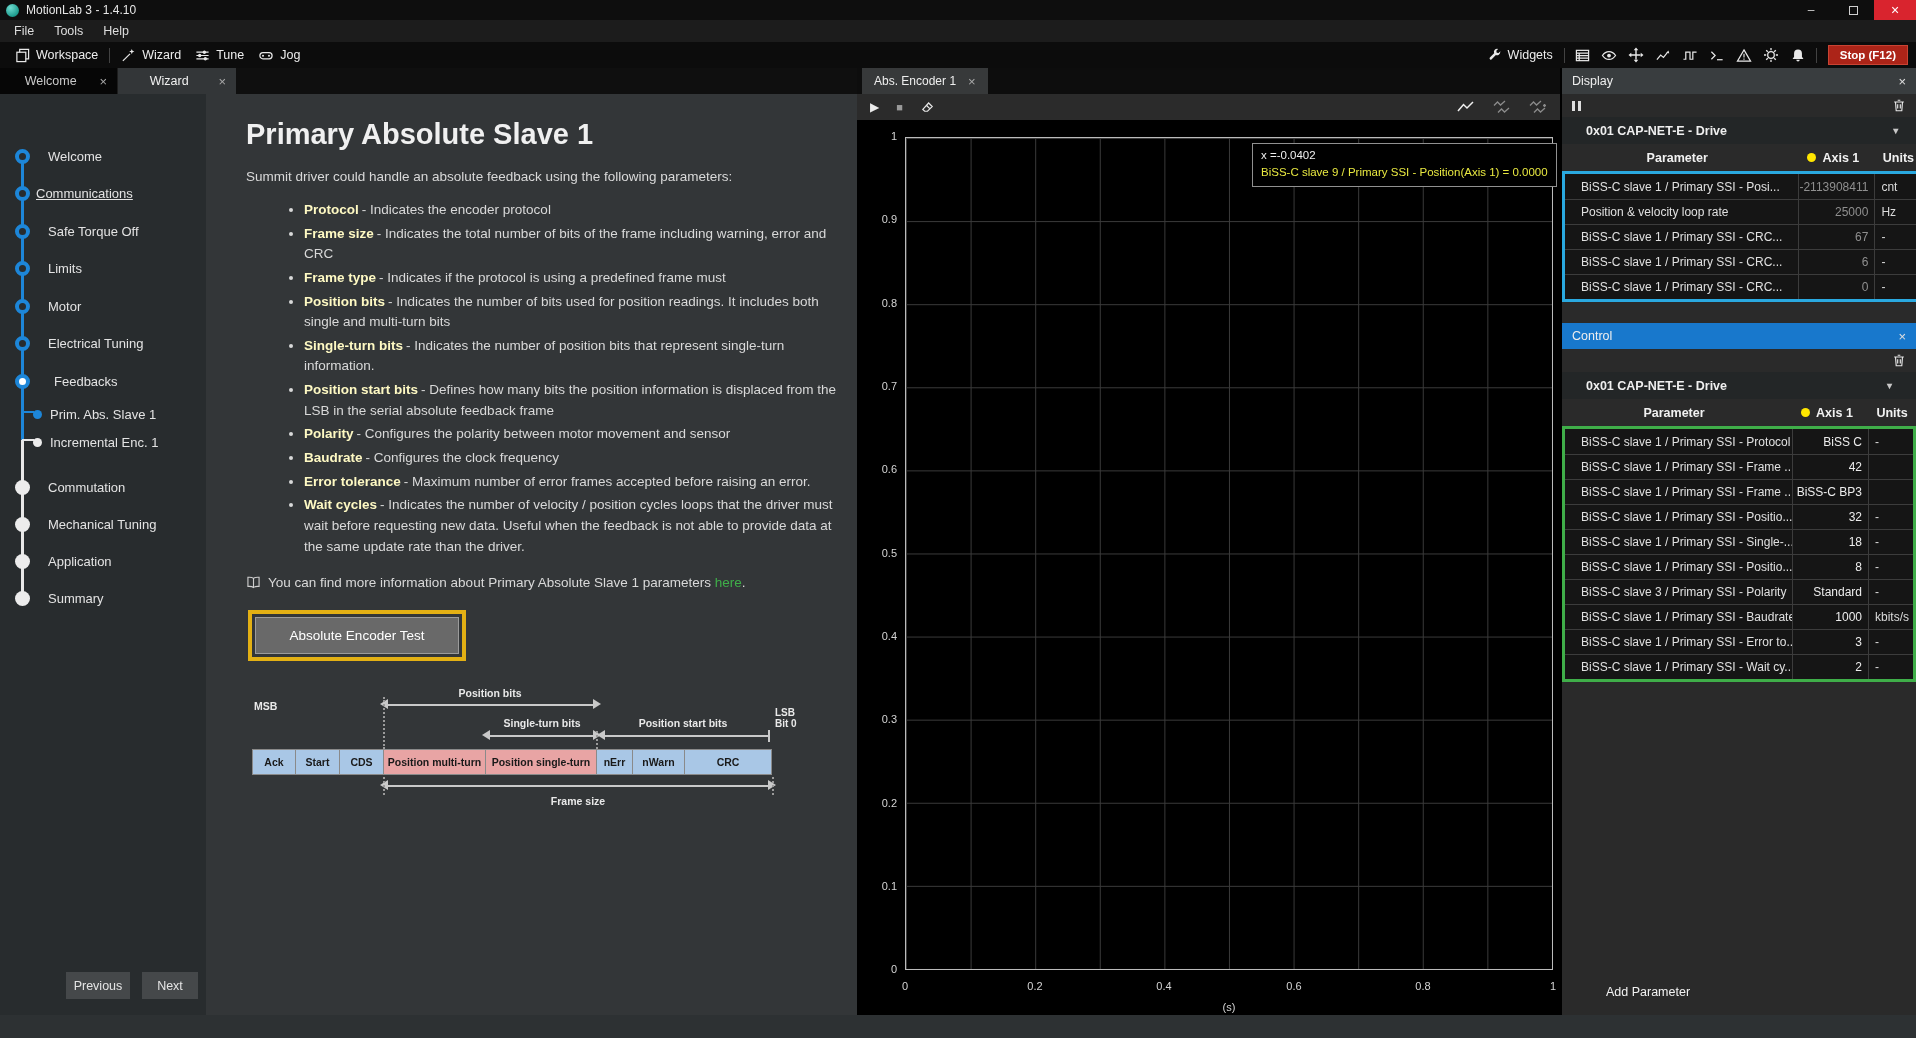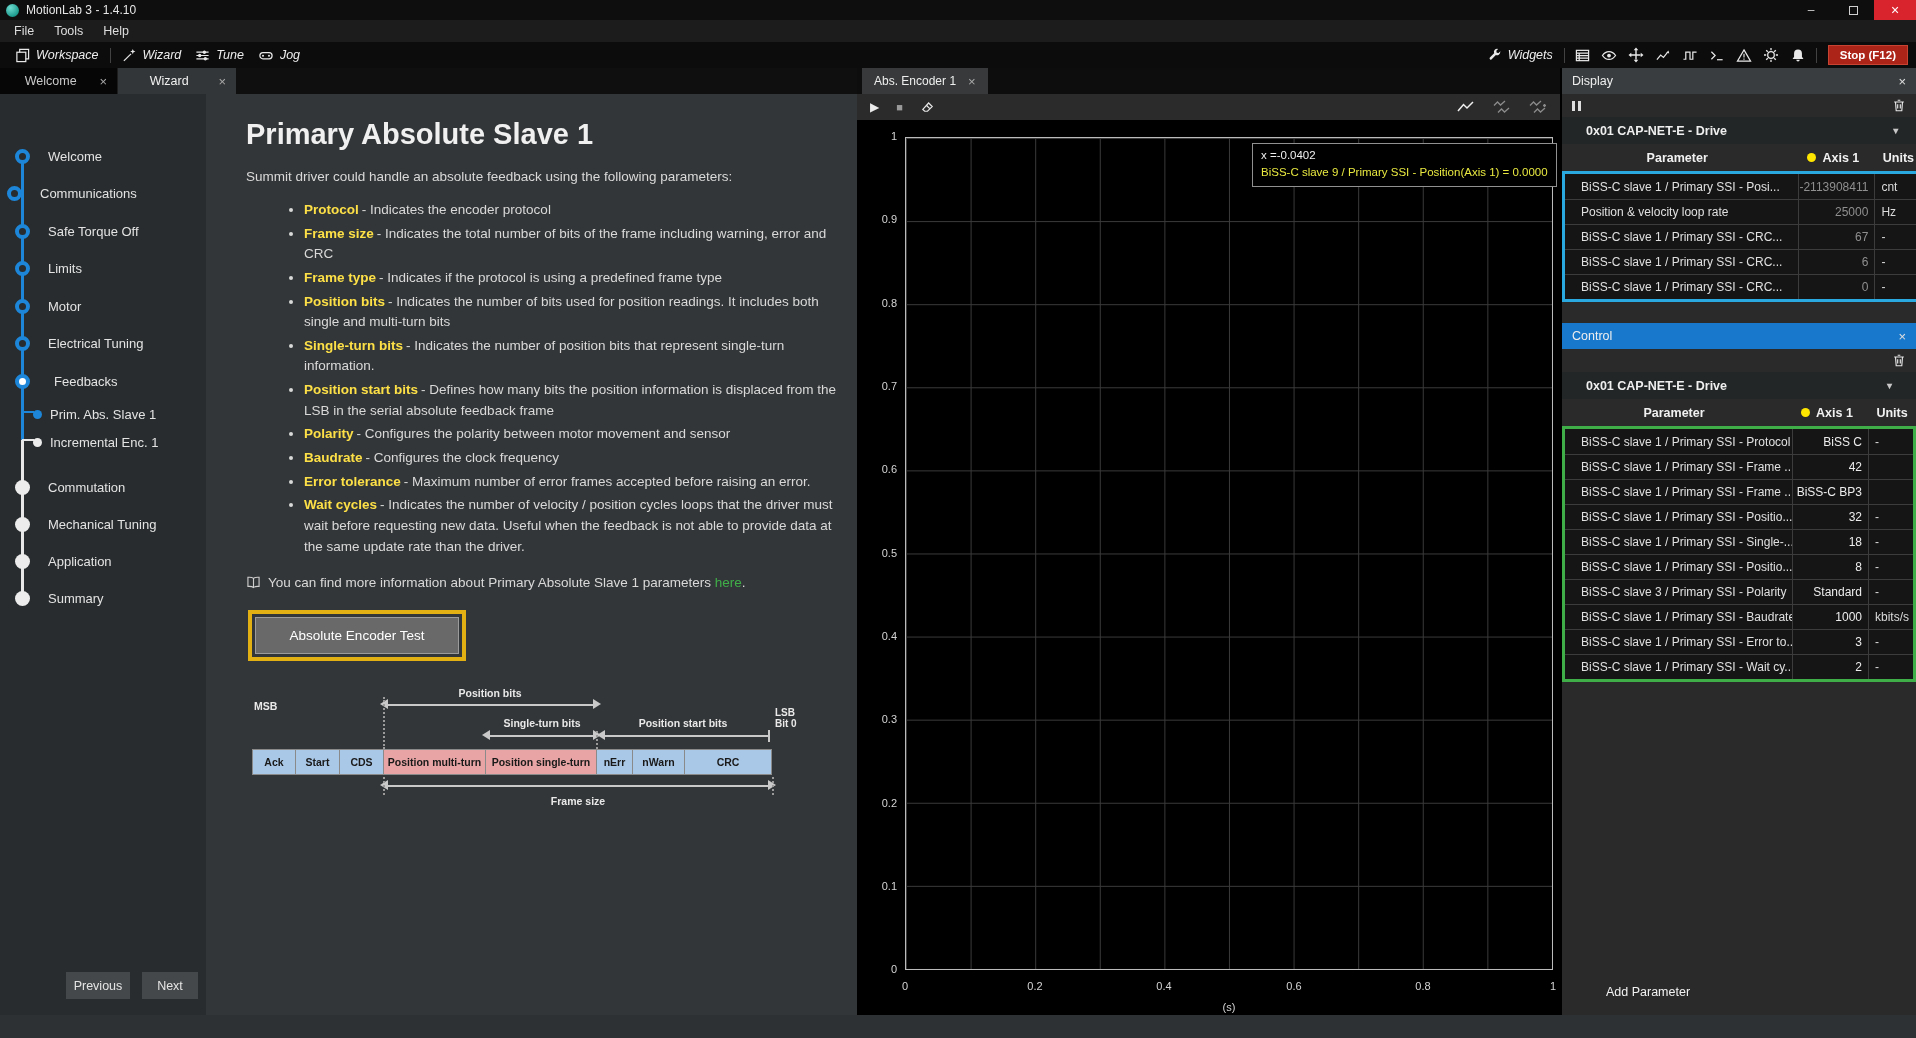--- a/index.html
+++ b/index.html
@@ -14,21 +14,21 @@
   .win-btn { width:42px; display:flex; align-items:center; justify-content:center; color:#cfcfcf; font-size:12px; }
   .win-btn .maxbox { width:9px; height:9px; border:1px solid #cfcfcf; }
   .win-close { background:#d9242e; color:#fff; font-size:14px; }
 
   
   .menubar { height:22px; background:#1c1c1c; display:flex; align-items:center; color:#dedede; font-size:12.5px; padding-left:4px; }
   .menu-item { padding:0 10px; }
 
   
   .toolbar { height:26px; background:#0c0c0c; display:flex; align-items:center; color:#ededed; font-size:12.5px; padding:0 8px; }
-  .tb-item { display:flex; align-items:center; gap:6px; padding:0 7px;font-style:italic; }
+  .tb-item { display:flex; align-items:center; gap:6px; padding:0 7px; }
   .tb-sep { width:1px; height:15px; background:#424242; margin:0 4px; }
   .tb-right { margin-left:auto; display:flex; align-items:center; }
   .tb-icon { width:27px; height:24px; display:flex; align-items:center; justify-content:center; }
   .stop-btn { background:#ac2418; border:1px solid #c94333; color:#fff; font-weight:bold; font-size:11.5px; padding:3px 11px; margin-left:7px; }
 
   
   .main-row { display:flex; height:947px; }
 
   
   .left-col { width:857px; display:flex; flex-direction:column; background:#333638; }
@@ -60,21 +60,21 @@
   .btn-prev { left:26px; width:64px; }
   .btn-next { left:102px; width:56px; }
 
   
   .content { flex:1; position:relative; padding:24px 20px 0 40px; color:#d9d9d9; }
   .page-title { font-size:29px; font-weight:700; color:#f0f0f0; margin-bottom:18px; }
   .intro { font-size:13.5px; }
   ul.bullets { margin-top:16px; padding-left:58px; width:592px; }
   ul.bullets li { font-size:13.5px; line-height:1.53; margin-bottom:3px; color:#d9d9d9; }
   ul.bullets li::marker { color:#d9d9d9; }
-  ul.bullets b { color:#fde047; margin-right:3px; }
+  ul.bullets b { color:#fef9c3; margin-right:3px; }
   .info-line { margin-top:18px; font-size:13.5px; display:flex; align-items:center; gap:7px; }
   .link { color:#3fae49; }
   .test-wrap { display:inline-block; border:4px solid #e3b014; padding:3px; margin-top:20px; margin-left:2px; }
   .test-btn { width:204px; height:37px; background:#696969; border:1px solid #9b9b9b; color:#fff; font-size:13.5px; display:flex; align-items:center; justify-content:center; }
 
   
   .diagram { position:relative; margin-top:26px; margin-left:6px; width:548px; height:124px;
              font-size:10.5px; font-weight:bold; color:#e9e9e9; }
   .dlabel { position:absolute; transform:translateX(-50%); white-space:nowrap; }
   .dside { position:absolute; white-space:pre-line; }
@@ -292,21 +292,21 @@
       <div class="sidebar">
         <div class="rail rail-blue"></div>
         <div class="rail rail-white"></div>
         <div class="subconn" style="top:317px;background:#1d86d8;"></div>
         <div class="subconn" style="top:345px;background:#e8e8e8;"></div>
 
         <div class="s-item" style="top:55px;left:15px;gap:18px;">
             <span class="dot dot-done"></span>
             <span class="s-label">Welcome</span>
           </div>
-        <div class="s-item" style="top:92px;left:7px;gap:18px;">
+        <div class="s-item" style="top:92px;left:15px;gap:6px;text-decoration:underline;">
             <span class="dot dot-done"></span>
             <span class="s-label">Communications</span>
           </div>
         <div class="s-item" style="top:130px;left:15px;gap:18px;">
             <span class="dot dot-done"></span>
             <span class="s-label">Safe Torque Off</span>
           </div>
         <div class="s-item" style="top:167px;left:15px;gap:18px;">
             <span class="dot dot-done"></span>
             <span class="s-label">Limits</span>
@@ -351,21 +351,21 @@
         <div class="nav-btn btn-prev">Previous</div>
         <div class="nav-btn btn-next">Next</div>
       </div>
 
       <div class="content">
         <div class="page-title">Primary Absolute Slave 1</div>
         <div class="intro">Summit driver could handle an absolute feedback using the following parameters:</div>
         <ul class="bullets">
           <li><b>Protocol</b><span>- Indicates the encoder protocol</span></li>
           <li><b>Frame size</b><span>- Indicates the total number of bits of the frame including warning, error and CRC</span></li>
-          <li><b>Frame type</b><span>- Indicates if the protocol is using a predefined frame type</span></li>
+          <li><b>Frame type</b><span>- Indicates if the protocol is using a predefined frame must</span></li>
           <li><b>Position bits</b><span>- Indicates the number of bits used for position readings. It includes both single and multi-turn bits</span></li>
           <li><b>Single-turn bits</b><span>- Indicates the number of position bits that represent single-turn information.</span></li>
           <li><b>Position start bits</b><span>- Defines how many bits the position information is displaced from the LSB in the serial absolute feedback frame</span></li>
           <li><b>Polarity</b><span>- Configures the polarity between motor movement and sensor</span></li>
           <li><b>Baudrate</b><span>- Configures the clock frequency</span></li>
           <li><b>Error tolerance</b><span>- Maximum number of error frames accepted before raising an error.</span></li>
           <li><b>Wait cycles</b><span>- Indicates the number of velocity / position cycles loops that the driver must wait before requesting new data. Useful when the feedback is not able to provide data at the same update rate than the driver.</span></li>
         </ul>
         <div class="info-line">
           <svg width="15" height="13" viewBox="0 0 16 14">

